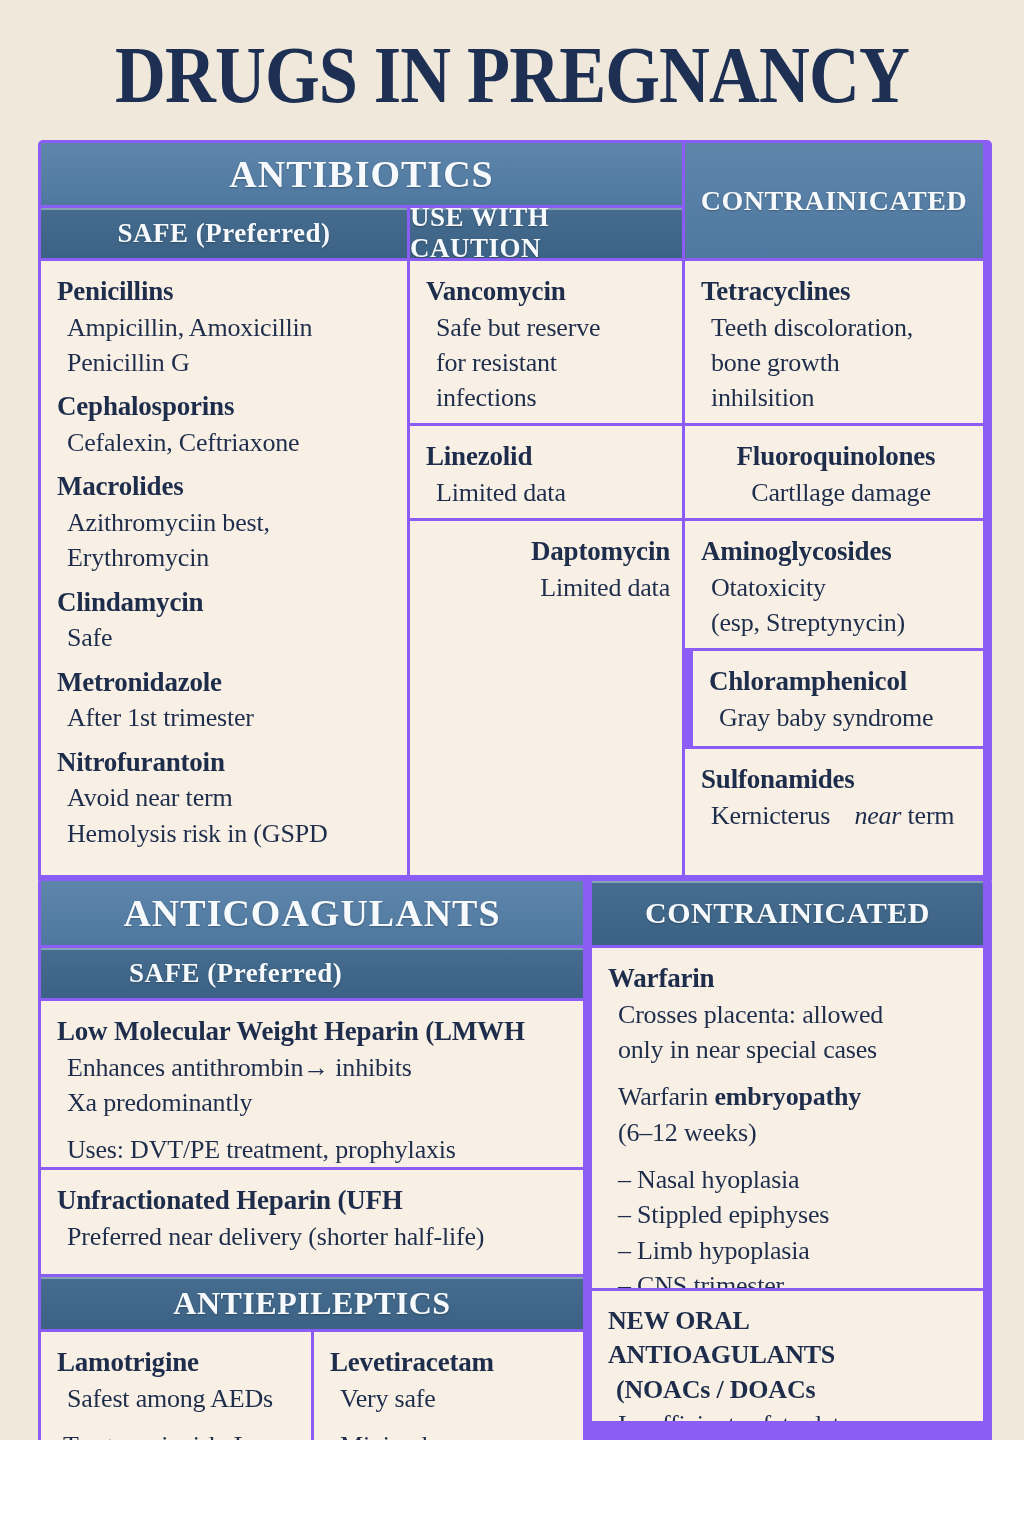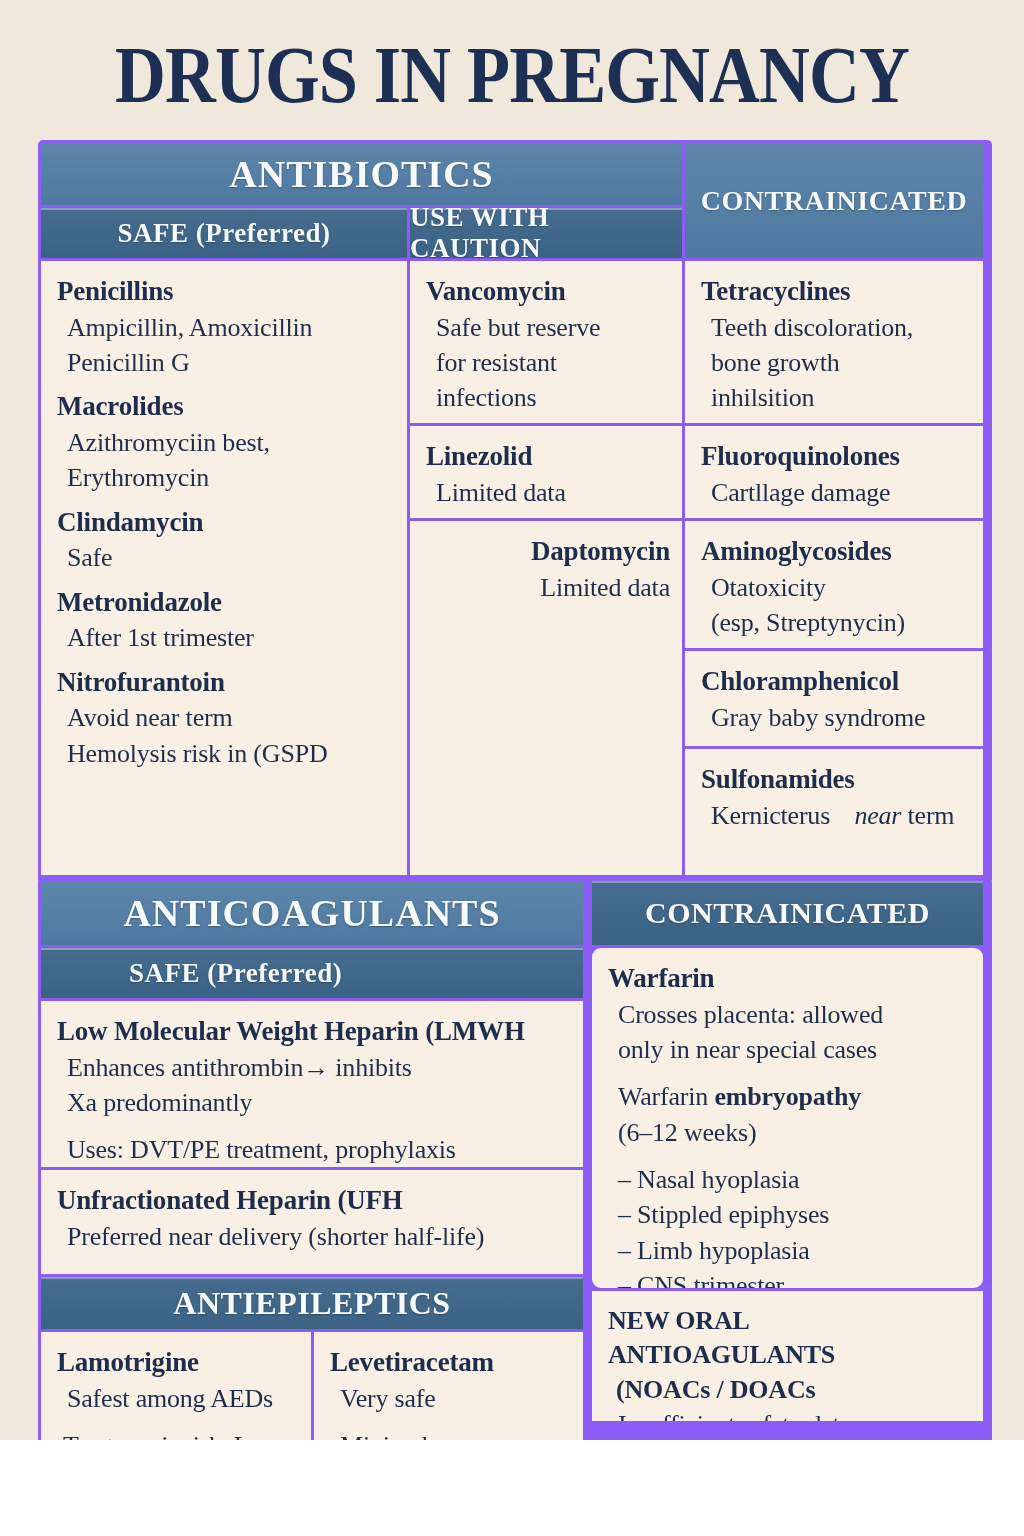--- a/index.html
+++ b/index.html
@@ -41,33 +41,33 @@
   
   .ab-hdr{ grid-column:1/3; grid-row:1; }
   .ab-contra-hdr{ grid-column:3; grid-row:1/3; }
   .ab-safe-hdr{ grid-column:1; grid-row:2; }
   .ab-caut-hdr{ grid-column:2; grid-row:2; }
   .ab-safe{ grid-column:1; grid-row:3/8; }
   .ab-c1{ grid-column:2; grid-row:3; }
   .ab-c2{ grid-column:2; grid-row:4; }
   .ab-c3{ grid-column:2; grid-row:5/8;text-align:right; }
   .ab-x1{ grid-column:3; grid-row:3; }
-  .ab-x2{ grid-column:3; grid-row:4; }
+  .ab-x2{ grid-column:3; grid-row:4;text-align:center; }
   .ab-x3{ grid-column:3; grid-row:5; }
-  .ab-x4{ grid-column:3; grid-row:6; }
+  .ab-x4{ grid-column:3; grid-row:6;margin-left:8px; }
   .ab-x5{ grid-column:3; grid-row:7; }
   .ac-hdr{ grid-column:1/3; grid-row:1; }
   .ac-safe-hdr{ grid-column:1/3; grid-row:2; }
   .ac-lmwh{ grid-column:1/3; grid-row:3; }
   .ac-ufh{ grid-column:1/3; grid-row:4; }
   .ae-hdr{ grid-column:1/3; grid-row:5;text-align:center; }
   .ae-lam{ grid-column:1; grid-row:6; }
   .ae-lev{ grid-column:2; grid-row:6; }
   .rc-hdr{ grid-row:1; }
-  .rc-warf{ grid-row:2;border-radius:9px; }
+  .rc-warf{ grid-row:2; }
   .rc-noac{ grid-row:3; }
   .rc-valp{ grid-row:4; }
 </style>
 </head>
 <body>
 
 <div class="page">
 
   <div class="title">DRUGS IN PREGNANCY</div>
 
@@ -78,20 +78,24 @@
     <div class="hdr hdr-light h-big ab-hdr">ANTIBIOTICS</div>
     <div class="hdr hdr-light h-mid ab-contra-hdr">CONTRAINICATED</div>
     <div class="hdr hdr-dark h-sub ab-safe-hdr">SAFE (Preferred)</div>
     <div class="hdr hdr-dark h-sub ab-caut-hdr">USE WITH CAUTION</div>
 
     <div class="cell ab-safe">
       <div class="drug">
         <div class="drug-name">Penicillins</div>
         <div class="drug-note">Ampicillin, Amoxicillin</div>
         <div class="drug-note">Penicillin G</div>
+      </div>
+      <div class="drug">
+        <div class="drug-name">Cephalosporins</div>
+        <div class="drug-note">Cefalexin, Ceftriaxone</div>
       </div>
       <div class="drug">
         <div class="drug-name">Macrolides</div>
         <div class="drug-note">Azithromyciin best,</div>
         <div class="drug-note">Erythromycin</div>
       </div>
       <div class="drug">
         <div class="drug-name">Clindamycin</div>
         <div class="drug-note">Safe</div>
       </div>

